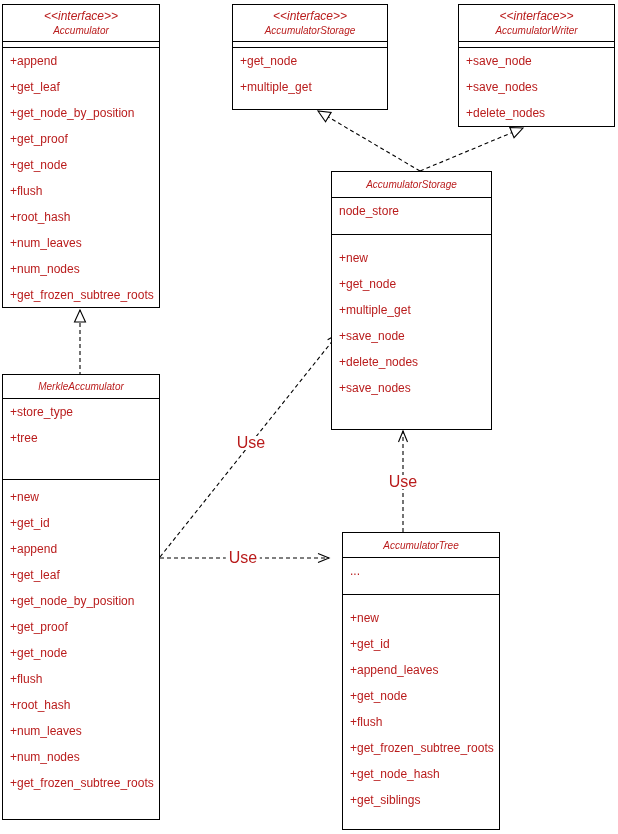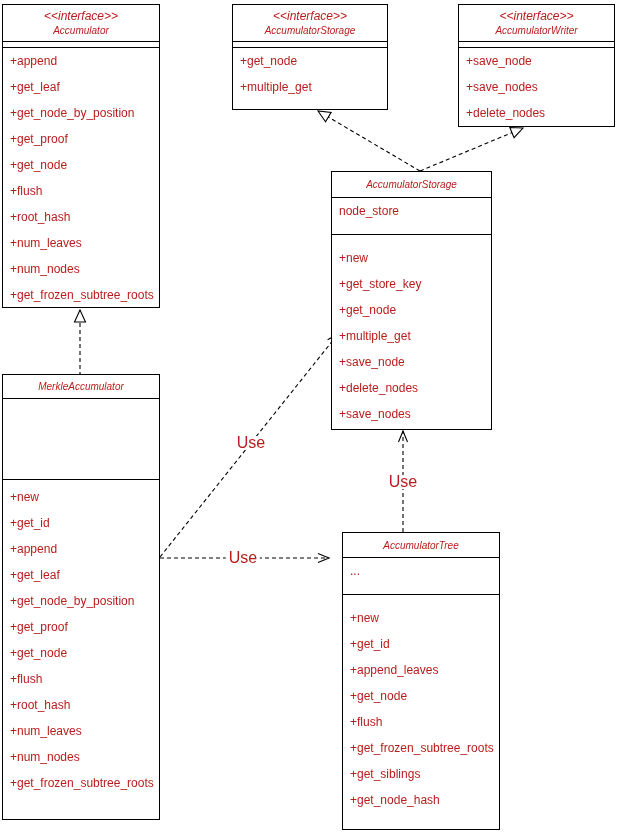--- a/index.html
+++ b/index.html
@@ -89,34 +89,35 @@
 
   <div class="uml-box" style="left:331px;top:171px;width:161px;height:259px">
     <div class="head" style="height:26px">
       <div class="cname">AccumulatorStorage</div>
     </div>
     <div class="attrs" style="height:37px">
       <div class="mrow">node_store</div>
     </div>
     <div class="members" style="padding-top:10px">
       <div class="mrow">+new</div>
-      <div class="mrow">+get_store_key</div>
       <div class="mrow">+get_node</div>
       <div class="mrow">+multiple_get</div>
       <div class="mrow">+save_node</div>
       <div class="mrow">+delete_nodes</div>
       <div class="mrow">+save_nodes</div>
     </div>
   </div>
 
   <div class="uml-box" style="left:2px;top:374px;width:158px;height:446px">
     <div class="head" style="height:24px">
       <div class="cname">MerkleAccumulator</div>
     </div>
     <div class="attrs" style="height:81px">
+      <div class="mrow">+store_type</div>
+      <div class="mrow">+tree</div>
     </div>
     <div class="members" style="padding-top:4px">
       <div class="mrow">+new</div>
       <div class="mrow">+get_id</div>
       <div class="mrow">+append</div>
       <div class="mrow">+get_leaf</div>
       <div class="mrow">+get_node_by_position</div>
       <div class="mrow">+get_proof</div>
       <div class="mrow">+get_node</div>
       <div class="mrow">+flush</div>
@@ -134,22 +135,22 @@
     <div class="attrs" style="height:37px">
       <div class="mrow">...</div>
     </div>
     <div class="members" style="padding-top:10px">
       <div class="mrow">+new</div>
       <div class="mrow">+get_id</div>
       <div class="mrow">+append_leaves</div>
       <div class="mrow">+get_node</div>
       <div class="mrow">+flush</div>
       <div class="mrow">+get_frozen_subtree_roots</div>
+      <div class="mrow">+get_node_hash</div>
       <div class="mrow">+get_siblings</div>
-      <div class="mrow">+get_node_hash</div>
     </div>
   </div>
 
   <div class="edge-label" style="left:251px;top:443px">Use</div>
   <div class="edge-label" style="left:243px;top:558px">Use</div>
   <div class="edge-label" style="left:403px;top:482px">Use</div>
 
 </div>
 
 </body></html>

